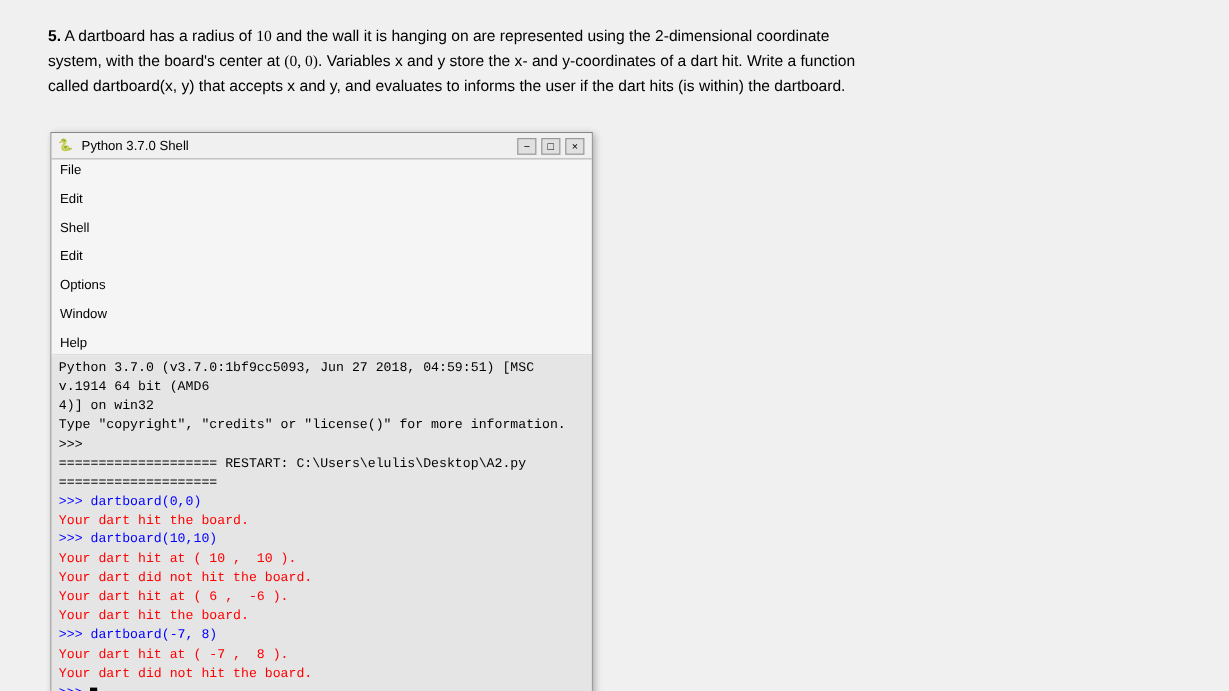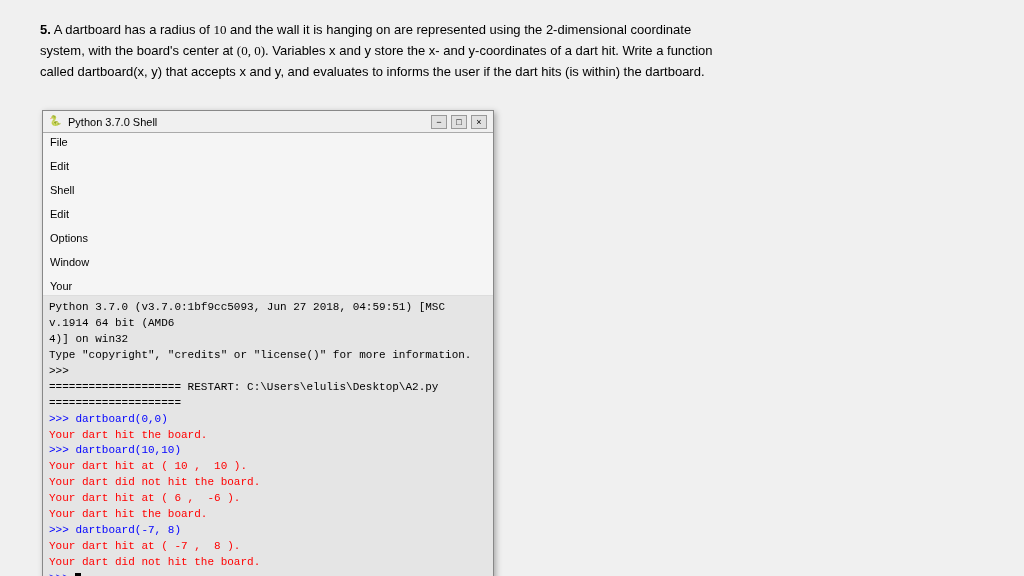--- a/index.html
+++ b/index.html
@@ -150,21 +150,21 @@
     </div>
   </div>
 
   <div class="shell-menubar">
     <span>File</span>
     <span>Edit</span>
     <span>Shell</span>
     <span>Edit</span>
     <span>Options</span>
     <span>Window</span>
-    <span>Your</span>
+    <span>Help</span>
   </div>
 
   <div class="shell-body">
     <div class="line-black">Python 3.7.0 (v3.7.0:1bf9cc5093, Jun 27 2018, 04:59:51) [MSC v.1914 64 bit (AMD6</div>
     <div class="line-black">4)] on win32</div>
     <div class="line-black">Type "copyright", "credits" or "license()" for more information.</div>
     <div class="line-black">&gt;&gt;&gt;</div>
     <div class="line-black">==================== RESTART: C:\Users\elulis\Desktop\A2.py ====================</div>
 
     <div class="line-blue">&gt;&gt;&gt; dartboard(0,0)</div>

